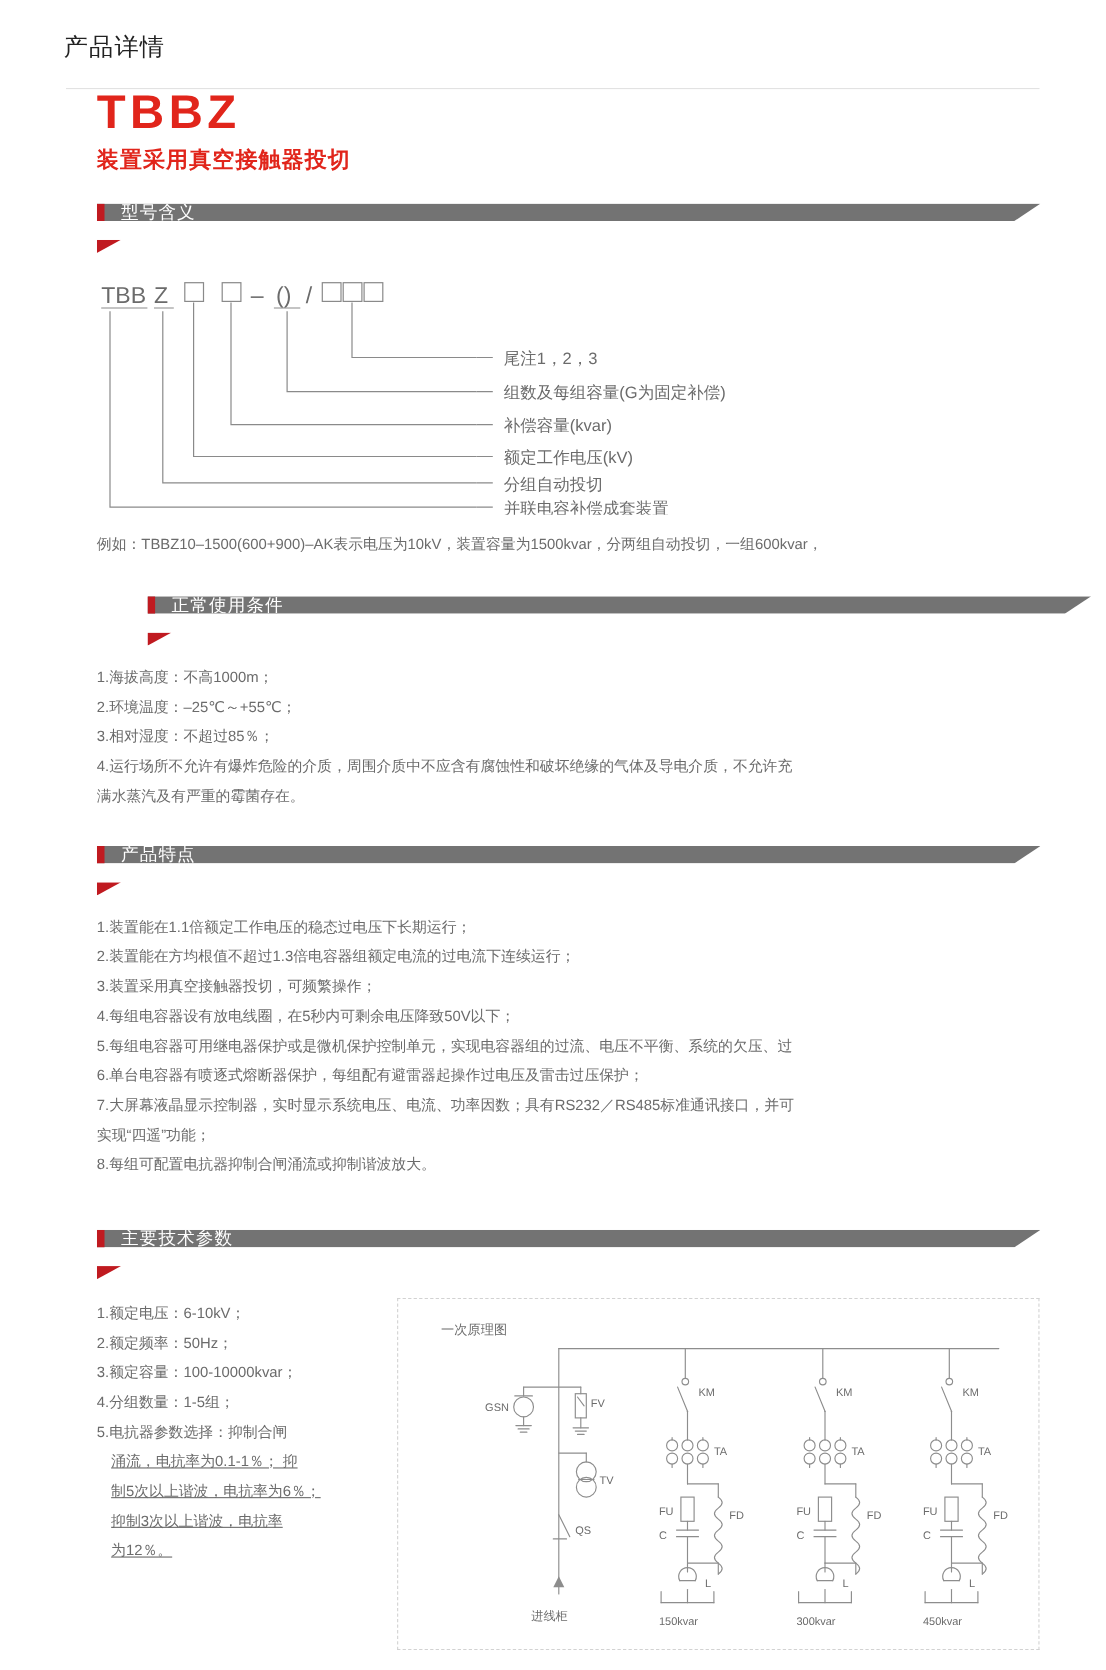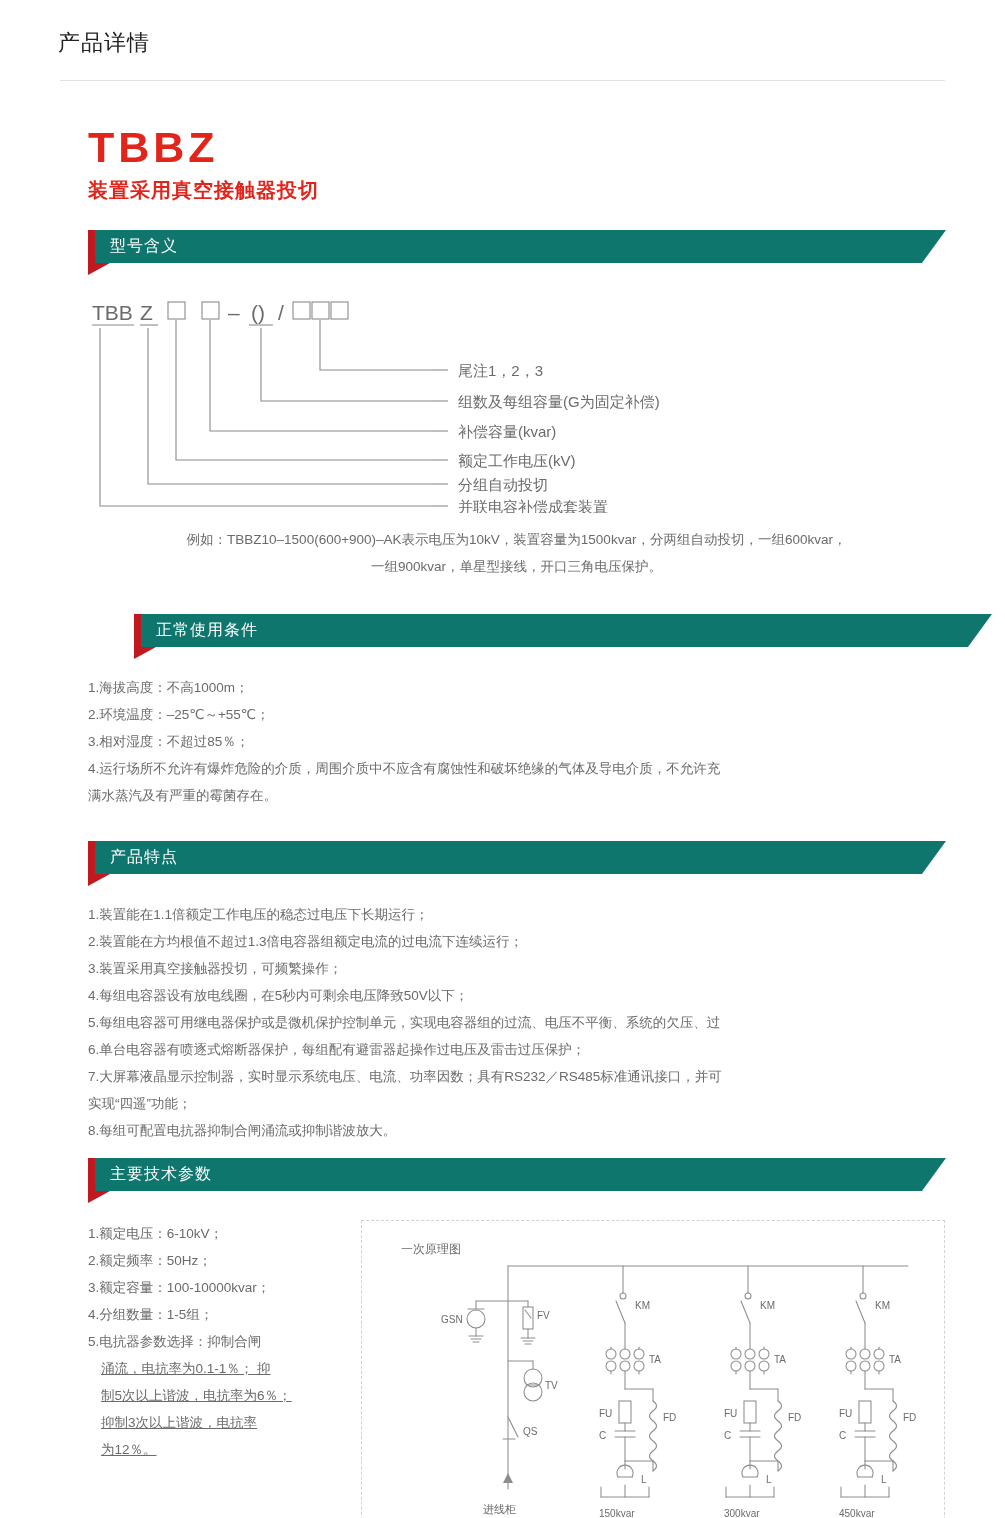--- a/index.html
+++ b/index.html
@@ -20,35 +20,35 @@
   }
   .header-rule {
     margin:22px 60px 0 60px;
     border-top:1px solid #e2e2e2;
   }
 
   
   .content { padding:0 60px 0 88px; position:relative; }
 
   
-  .brand { margin-top:45px; }
+  .brand { }
   .brand-name {
     font-size:43px; font-weight:bold; color:#e1251b;
     letter-spacing:4px; line-height:1; font-family:"Liberation Sans",sans-serif;
   }
   .brand-sub {
     margin-top:8px; font-size:20px; font-weight:bold; color:#e1251b;
     letter-spacing:1px;
   }
 
   
   .banner-wrap { position:relative; margin-top:26px; height:46px; }
   .banner {
-    position:relative; height:33px; width:858px;
-    background:#0f766e;
+    position:relative; height:16px; width:858px;
+    background:#737373;
     clip-path: polygon(0 0, 100% 0, 97.2% 100%, 0 100%);
     display:flex; align-items:center;text-align:right;
   }
   .banner-edge {
     position:absolute; left:0; top:0; width:7px; height:33px;
     background:#c01a20;
   }
   .banner-label {
     position:relative; z-index:2;
     margin-left:22px; font-size:16px; color:#ffffff; letter-spacing:1px;
@@ -60,21 +60,21 @@
   }
 
   
   .body-text { font-size:13.5px; line-height:2.0; color:#6b6b6b; }
   .body-text p { margin:0; }
 
   
   .model-block { margin-top:22px; position:relative; height:218px; }
   .model-svg { display:block; }
 
-  .example { margin-top:10px;text-align:center; }
+  .example { margin-top:10px; }
 
   
   .sec-body { margin-top:14px; }
 
   
   .tech-row { display:flex; margin-top:16px; align-items:flex-start; }
   .tech-left { width:255px; flex:0 0 255px; }
   .tech-left .hang { padding-left:13px; text-indent:-13px; }
   .tech-left .cont { padding-left:13px;text-decoration:underline; }
   .tech-right {
@@ -162,21 +162,20 @@
         <text x="370" y="139">补偿容量(kvar)</text>
         <text x="370" y="168">额定工作电压(kV)</text>
         <text x="370" y="192">分组自动投切</text>
         <text x="370" y="214">并联电容补偿成套装置</text>
       </g>
     </svg>
   </div>
 
   <div class="example body-text">
     <p>例如：TBBZ10–1500(600+900)–AK表示电压为10kV，装置容量为1500kvar，分两组自动投切，一组600kvar，</p>
-    <p>一组900kvar，单星型接线，开口三角电压保护。</p>
   </div>
 
   <div class="banner-wrap" style="margin-top:34px;margin-left:46px;">
     <div class="banner">
       <div class="banner-edge"></div>
       <div class="banner-label">正常使用条件</div>
     </div>
     <div class="banner-tab"></div>
   </div>
   <div class="body-text sec-body">
@@ -199,21 +198,21 @@
     <p>2.装置能在方均根值不超过1.3倍电容器组额定电流的过电流下连续运行；</p>
     <p>3.装置采用真空接触器投切，可频繁操作；</p>
     <p>4.每组电容器设有放电线圈，在5秒内可剩余电压降致50V以下；</p>
     <p>5.每组电容器可用继电器保护或是微机保护控制单元，实现电容器组的过流、电压不平衡、系统的欠压、过</p>
     <p>6.单台电容器有喷逐式熔断器保护，每组配有避雷器起操作过电压及雷击过压保护；</p>
     <p>7.大屏幕液晶显示控制器，实时显示系统电压、电流、功率因数；具有RS232／RS485标准通讯接口，并可</p>
     <p>实现“四遥”功能；</p>
     <p>8.每组可配置电抗器抑制合闸涌流或抑制谐波放大。</p>
   </div>
 
-  <div class="banner-wrap" style="margin-top:14px;">
+  <div class="banner-wrap" style="margin-top:46px;">
     <div class="banner">
       <div class="banner-edge"></div>
       <div class="banner-label">主要技术参数</div>
     </div>
     <div class="banner-tab"></div>
   </div>
 
   <div class="tech-row">
     <div class="tech-left body-text">
       <p class="hang">1.额定电压：6-10kV；</p>

